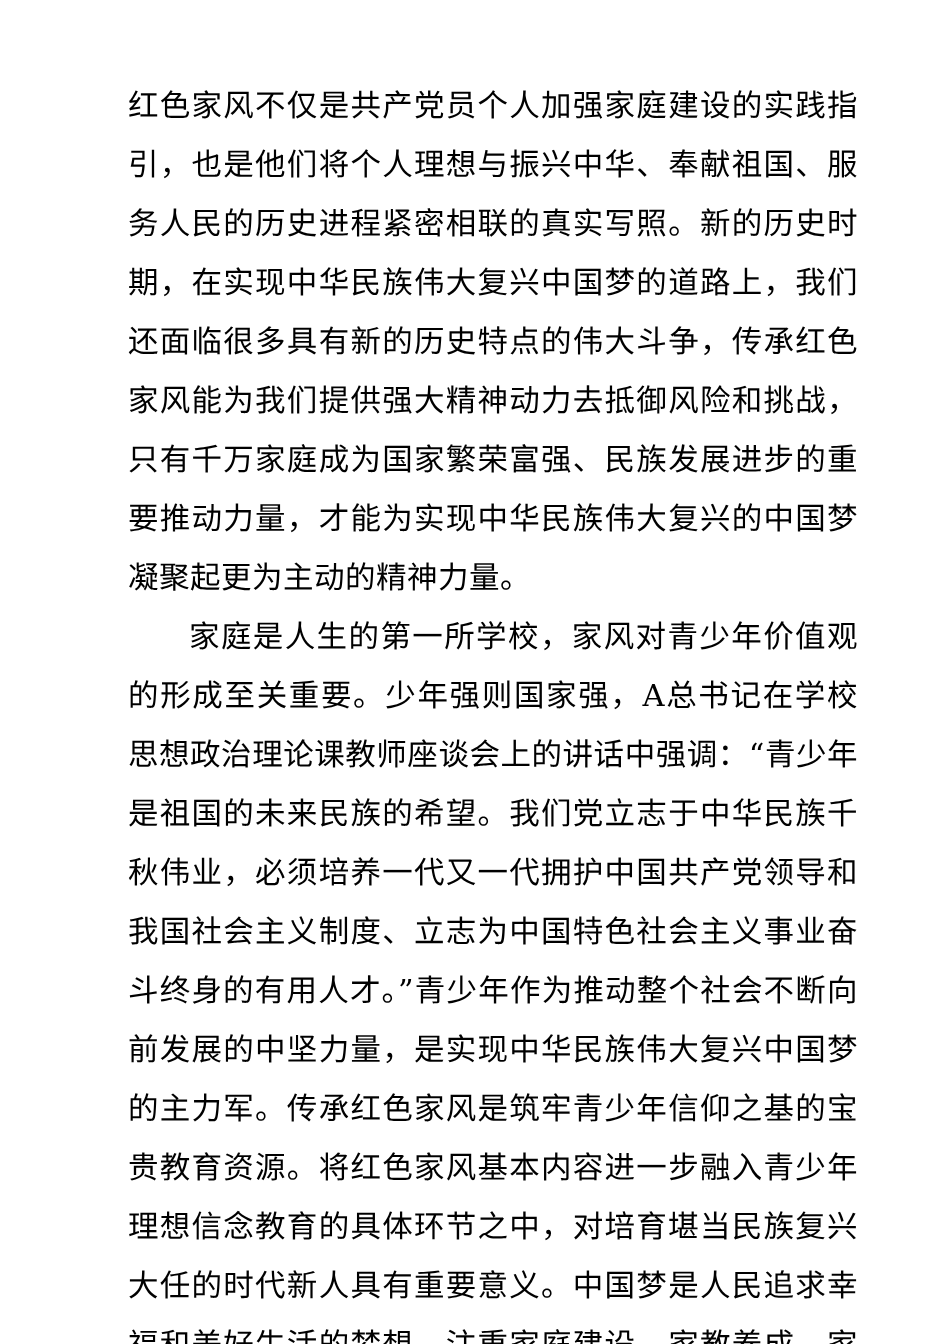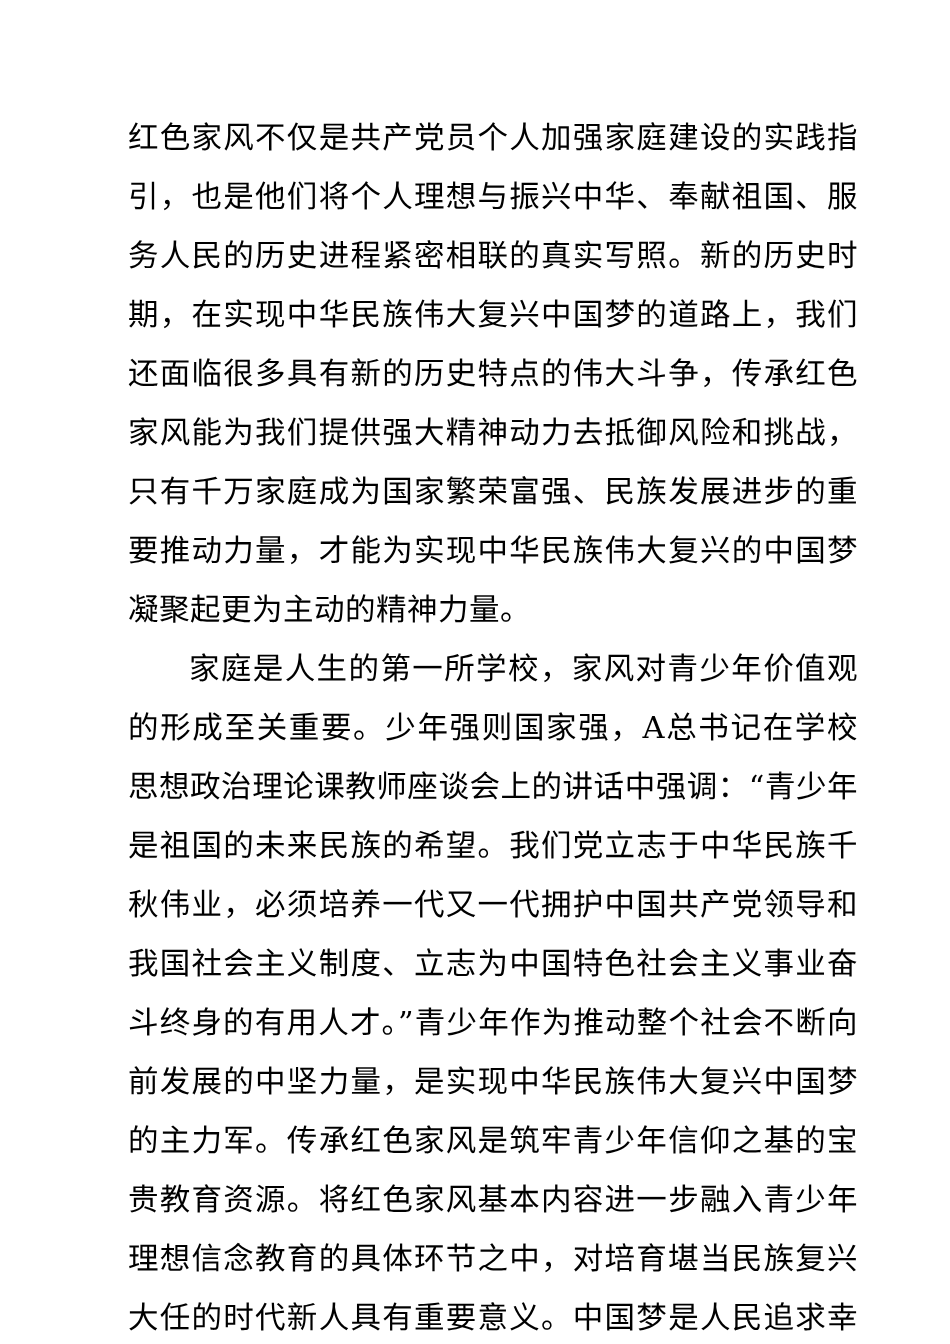--- a/index.html
+++ b/index.html
@@ -13,21 +13,21 @@
     background: #ffffff;
     font-family: "DejaVu Serif", "Liberation Serif", serif;
     overflow: hidden;
   }
   .page {
     position: relative;
     width: 950px;
     height: 1344px;
     background: #ffffff;
     box-sizing: border-box;
-    padding: 108px 92px 40px 128px;
+    padding: 76px 92px 40px 128px;
   }
   .doc-body {
     font-size: 30.5px;
     line-height: 59px;
     color: #000000;
     text-align: justify;
     text-justify: inter-ideograph;
     letter-spacing: 0.5px;
   }
   .para {

